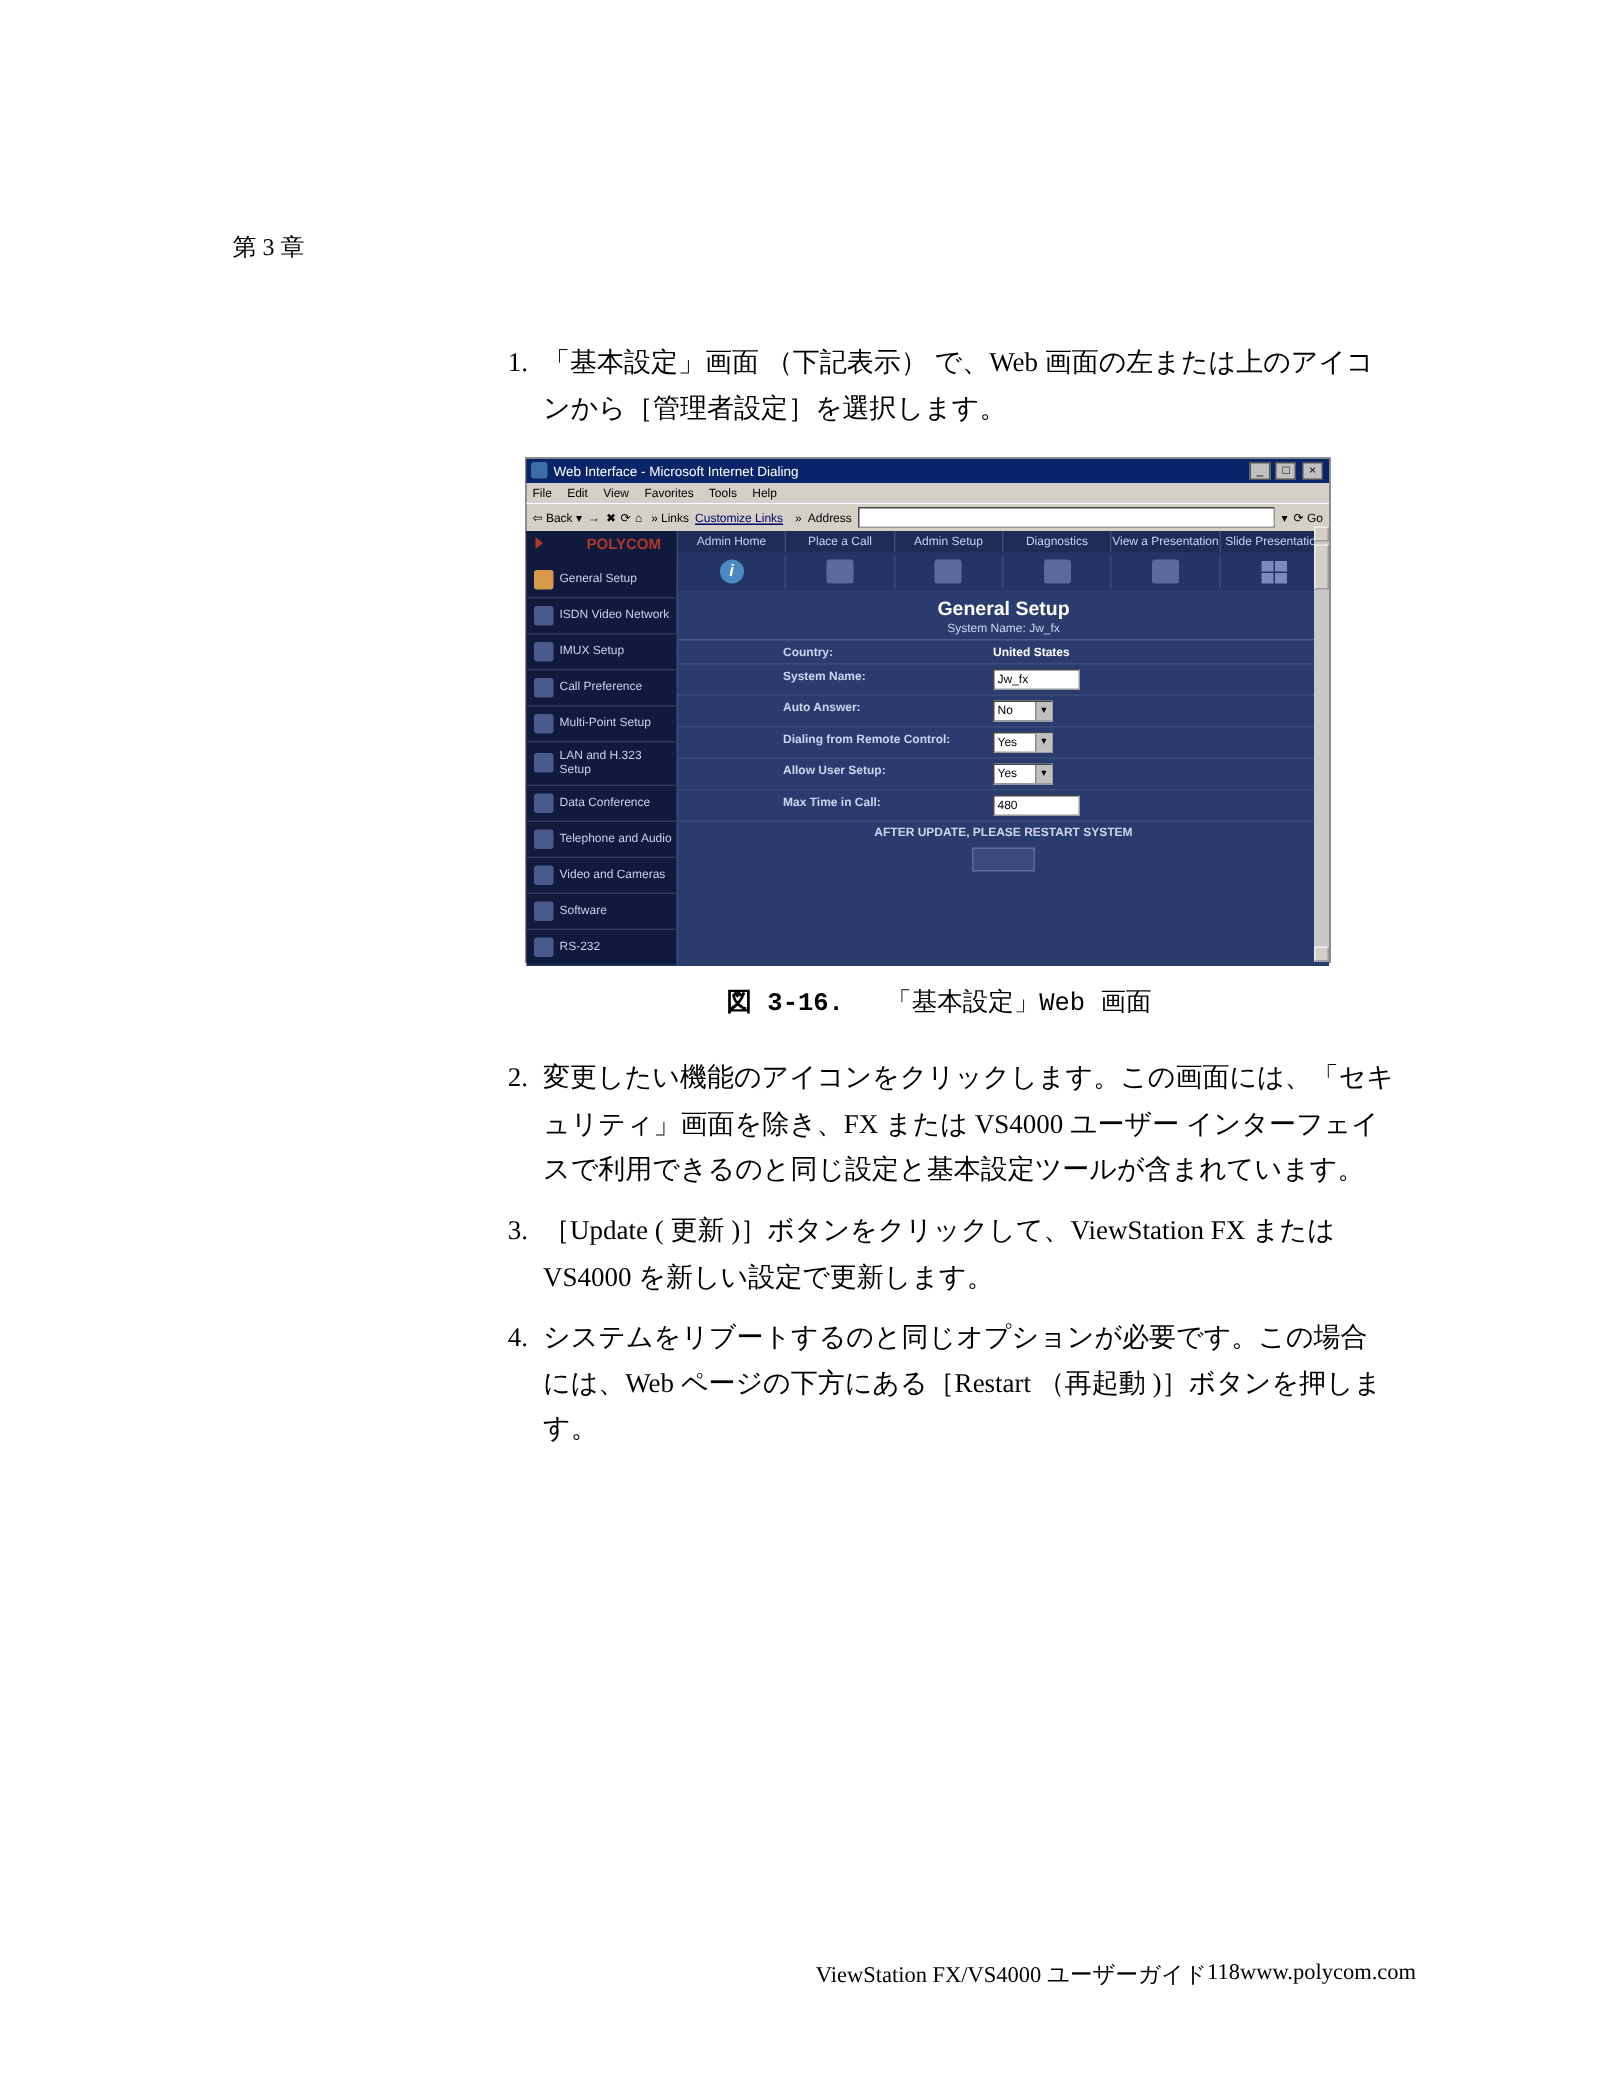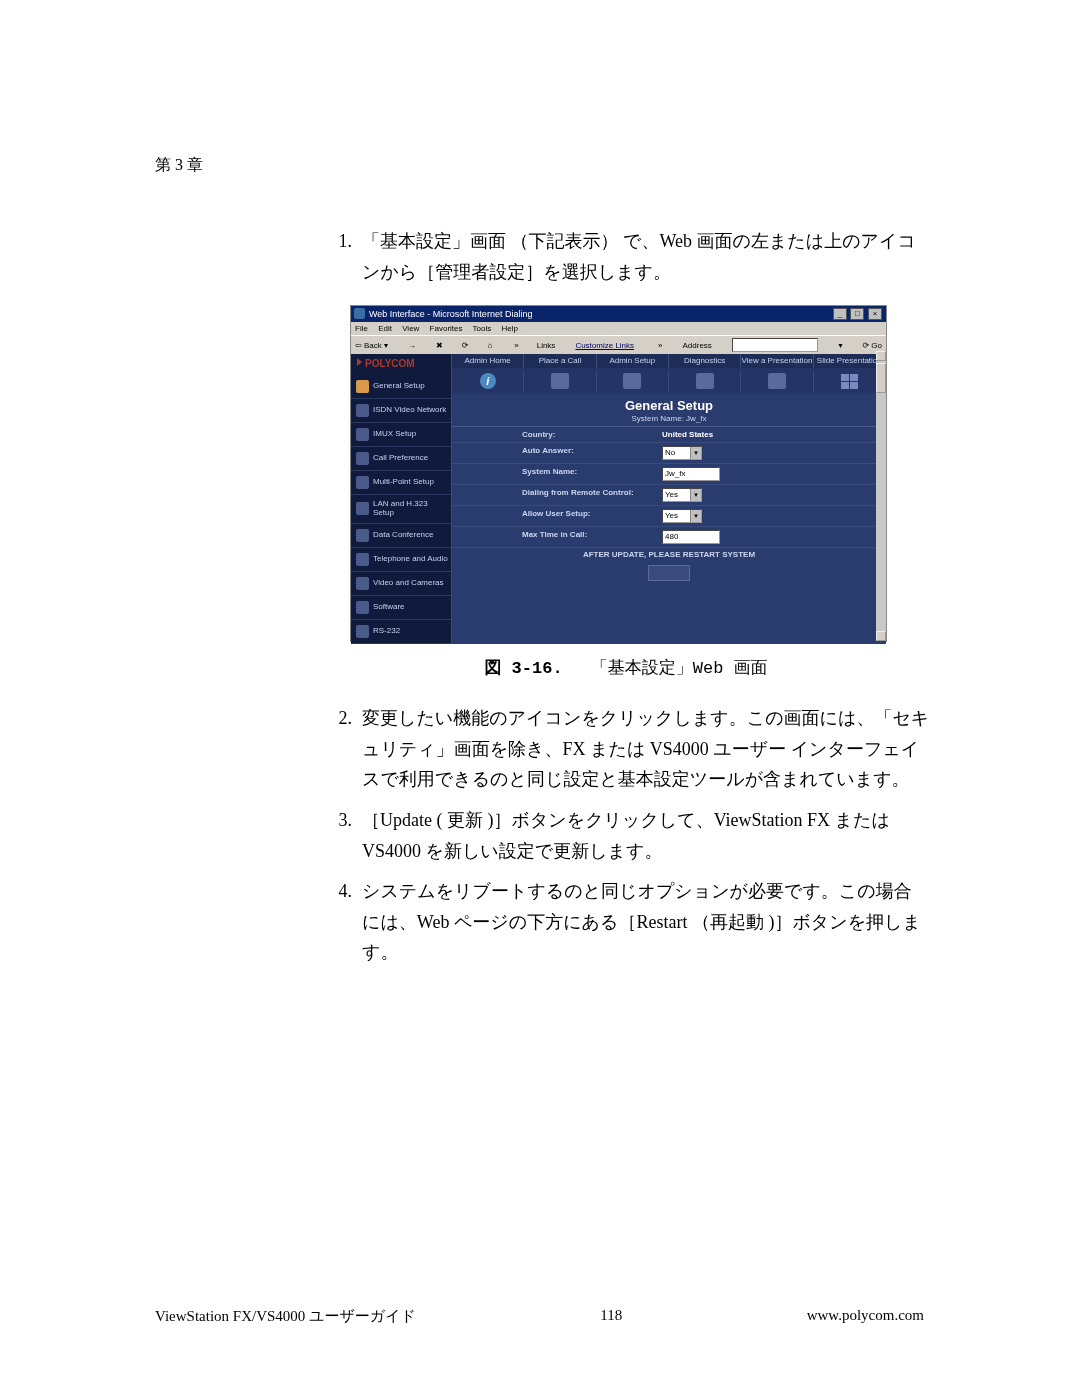--- a/index.html
+++ b/index.html
@@ -90,21 +90,20 @@
   }
   .ie-menu span { margin-right: 8px; }
   .ie-tool {
     background: #d4d0c8;
     color: #000;
     padding: 2px 4px;
     font-size: 8px;
     display: flex;
     align-items: center;
     border-top: 1px solid #fff;
-    gap: 16px;
   }
   .ie-tool .addrbox {
     flex: 1;
     height: 12px;
     background: #fff;
     border: 1px inset #999;
     margin: 0 4px;
   }
   .ie-tool .go {
     color: #000;
@@ -121,20 +120,21 @@
     overflow: hidden;
   }
   .brand {
     color: #b0382a;
     font-weight: bold;
     font-size: 10px;
     padding: 4px 4px 6px 6px;
     background: #0f1a3c;
     display: flex;
     align-items: flex-start;
+    gap: 26px;
   }
   .brand-tri {
     display: inline-block;
     width: 0; height: 0;
     border-left: 5px solid #b0382a;
     border-top: 4px solid transparent;
     border-bottom: 4px solid transparent;
     margin-right: 3px;
   }
   .side-item {
@@ -318,24 +318,24 @@
     text-align: center;
     font-size: 17px;
     margin: 14px 0 24px 167px;
     font-family: Liberation Mono, monospace;
   }
   .fig-caption .fig-label { font-weight: bold; margin-right: 18px;}
   .footer {
     position: absolute;
     bottom: 55px;
     left: 155px;
-    right: 156px;
+    right: 136px;
     font-size: 15px;
     display: flex;
-    justify-content: space-between;
+    justify-content: flex-end;
   }
 </style>
 </head>
 <body>
 
 <div class="page">
 
   <div class="chapter-header">第 3 章</div>
 
   <div class="instruction-list">
@@ -469,26 +469,26 @@
           </div>
 
           <div class="content-title">General Setup</div>
           <div class="content-sub">System Name: Jw_fx</div>
 
           <div class="form-row">
             <div class="form-label">Country:</div>
             <div class="form-val">United States</div>
           </div>
           <div class="form-row">
+            <div class="form-label">System Name:</div>
+            <div><span class="txt-box">Jw_fx</span></div>
+          </div>
+          <div class="form-row">
             <div class="form-label">Auto Answer:</div>
             <div><span class="sel-box" style="min-width:26px;">No</span></div>
-          </div>
-          <div class="form-row">
-            <div class="form-label">System Name:</div>
-            <div><span class="txt-box">Jw_fx</span></div>
           </div>
           <div class="form-row">
             <div class="form-label">Dialing from Remote Control:</div>
             <div><span class="sel-box" style="min-width:26px;">Yes</span></div>
           </div>
           <div class="form-row">
             <div class="form-label">Allow User Setup:</div>
             <div><span class="sel-box" style="min-width:26px;">Yes</span></div>
           </div>
           <div class="form-row">

